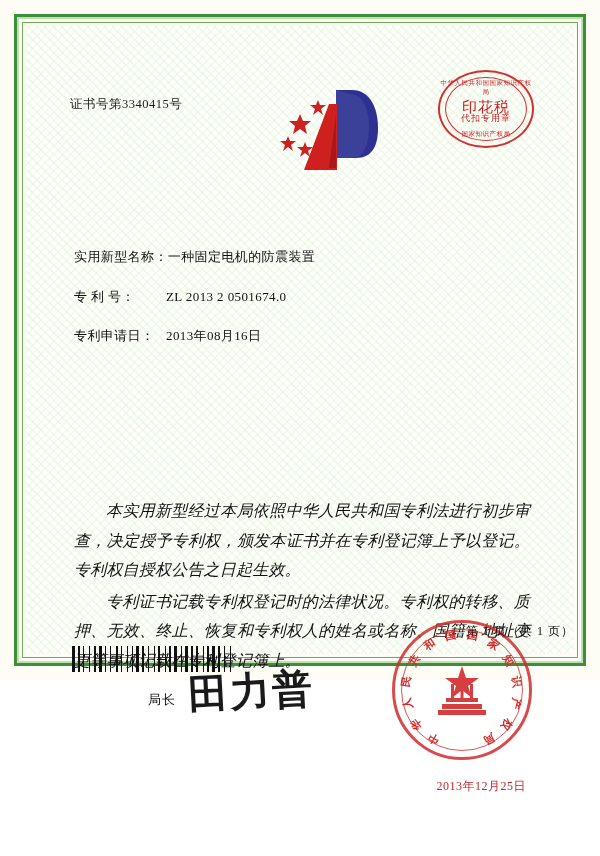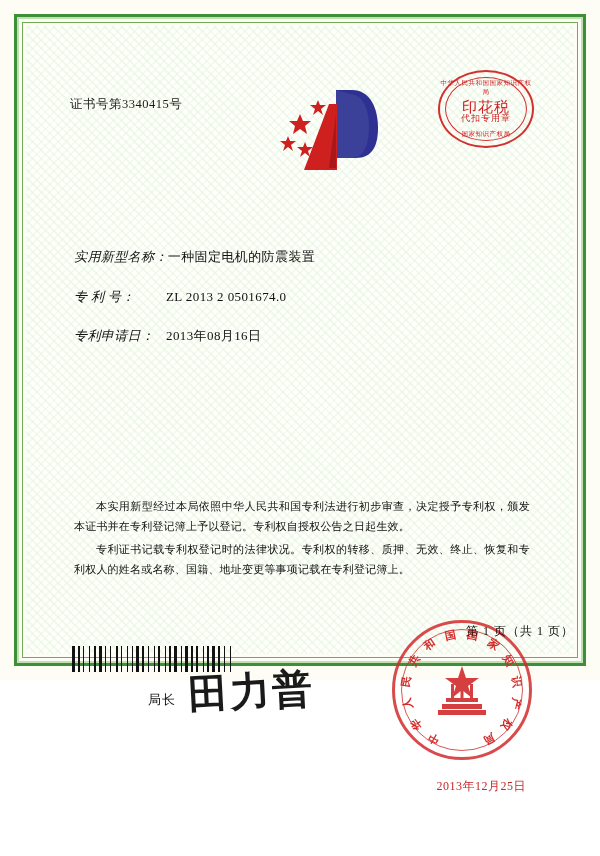--- a/index.html
+++ b/index.html
@@ -126,33 +126,33 @@
   .field-row {
     font-size: 13px;
     color: #111;
     margin-bottom: 21.5px;
     line-height: 1.4;
     letter-spacing: .4px;
   }
   .field-label {
     display: inline-block;
     min-width: 92px;
-    font-style: italic;
   }
 
   .body-text {
     position: absolute;
     left: 48px;
     right: 44px;
     top: 470px;
-    font-size: 11px;
+    font-size: 16px;
     line-height: 1.85;
     color: #111;
     text-align: justify;
     letter-spacing: .2px;
+    font-style: italic;
   }
   .body-text p {
     margin: 0 0 2px 0;
     text-indent: 2em;
   }
 
   
   .barcode {
     position: absolute;
     left: 46px;

